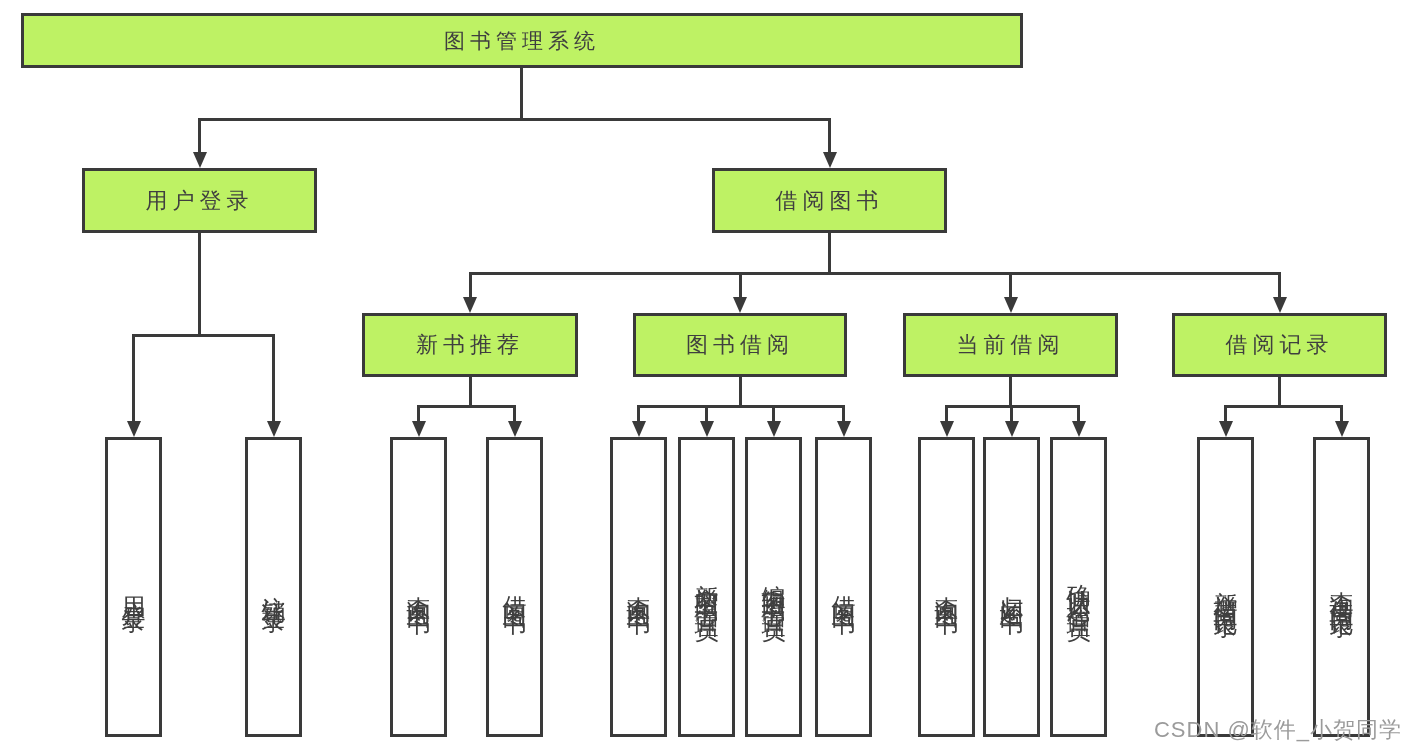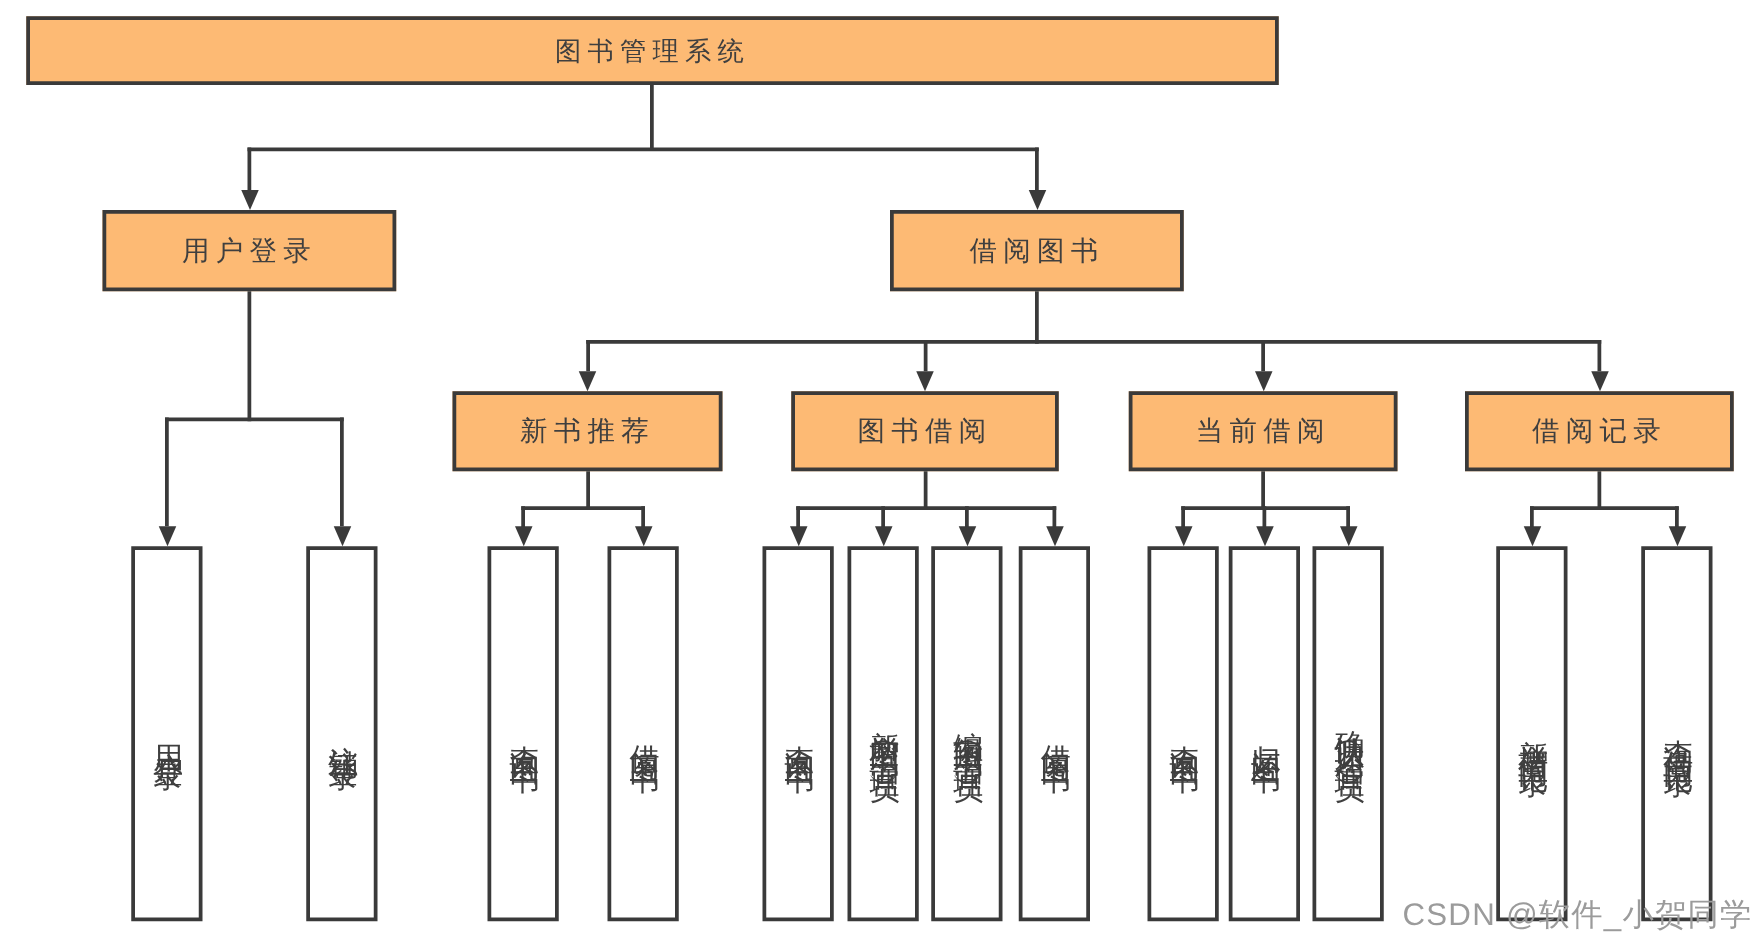--- a/index.html
+++ b/index.html
@@ -4,21 +4,21 @@
 <style>
   html,body { margin:0; padding:0; background:#ffffff; }
   .stage {
     position:relative; width:1405px; height:747px; overflow:hidden;
     background:var(--bg,#ffffff);
     font-family:"Liberation Sans","DejaVu Sans",sans-serif;
     color:var(--text,#3f3f3f);
   }
   .hbox {
     position:absolute; box-sizing:border-box;
-    border:3px solid var(--line,#3a3a3a); background:#fdba74;
+    border:3px solid var(--line,#3a3a3a); background:#bef264;
     display:flex; align-items:center; justify-content:center;
     font-size:22px; letter-spacing:5px; white-space:nowrap;
   }
   .hbox.root { font-size:21px; }
   .vbox {
     position:absolute; box-sizing:border-box; top:437px; width:57px; height:300px;
     border:3px solid var(--line,#3a3a3a); background:#fff;
     display:flex; align-items:center; justify-content:center;
   }
   .vbox span {
@@ -27,21 +27,21 @@
   }
   .vline { position:absolute; width:3px; background:var(--line,#3a3a3a); }
   .hline { position:absolute; height:3px; background:var(--line,#3a3a3a); }
   .arrow {
     position:absolute; width:0; height:0;
     border-left:7px solid transparent; border-right:7px solid transparent;
     border-top:16px solid var(--line,#3a3a3a);
   }
   .watermark {
     position:absolute; top:715px; right:3px;
-    font-size:25px; letter-spacing:1px;
+    font-size:22px; letter-spacing:1px;
     color:var(--wm,#9b9b9b);
   }
 </style>
 </head>
 <body>
 
 <div class="stage" style="--line: #3a3a3a; --text: #3f3f3f; --wm: #9b9b9b; --bg: #ffffff;">
 
   <div class="hbox root" style="left:21px;top:13px;width:1002px;height:55px;">
     <span>图书管理系统</span>

